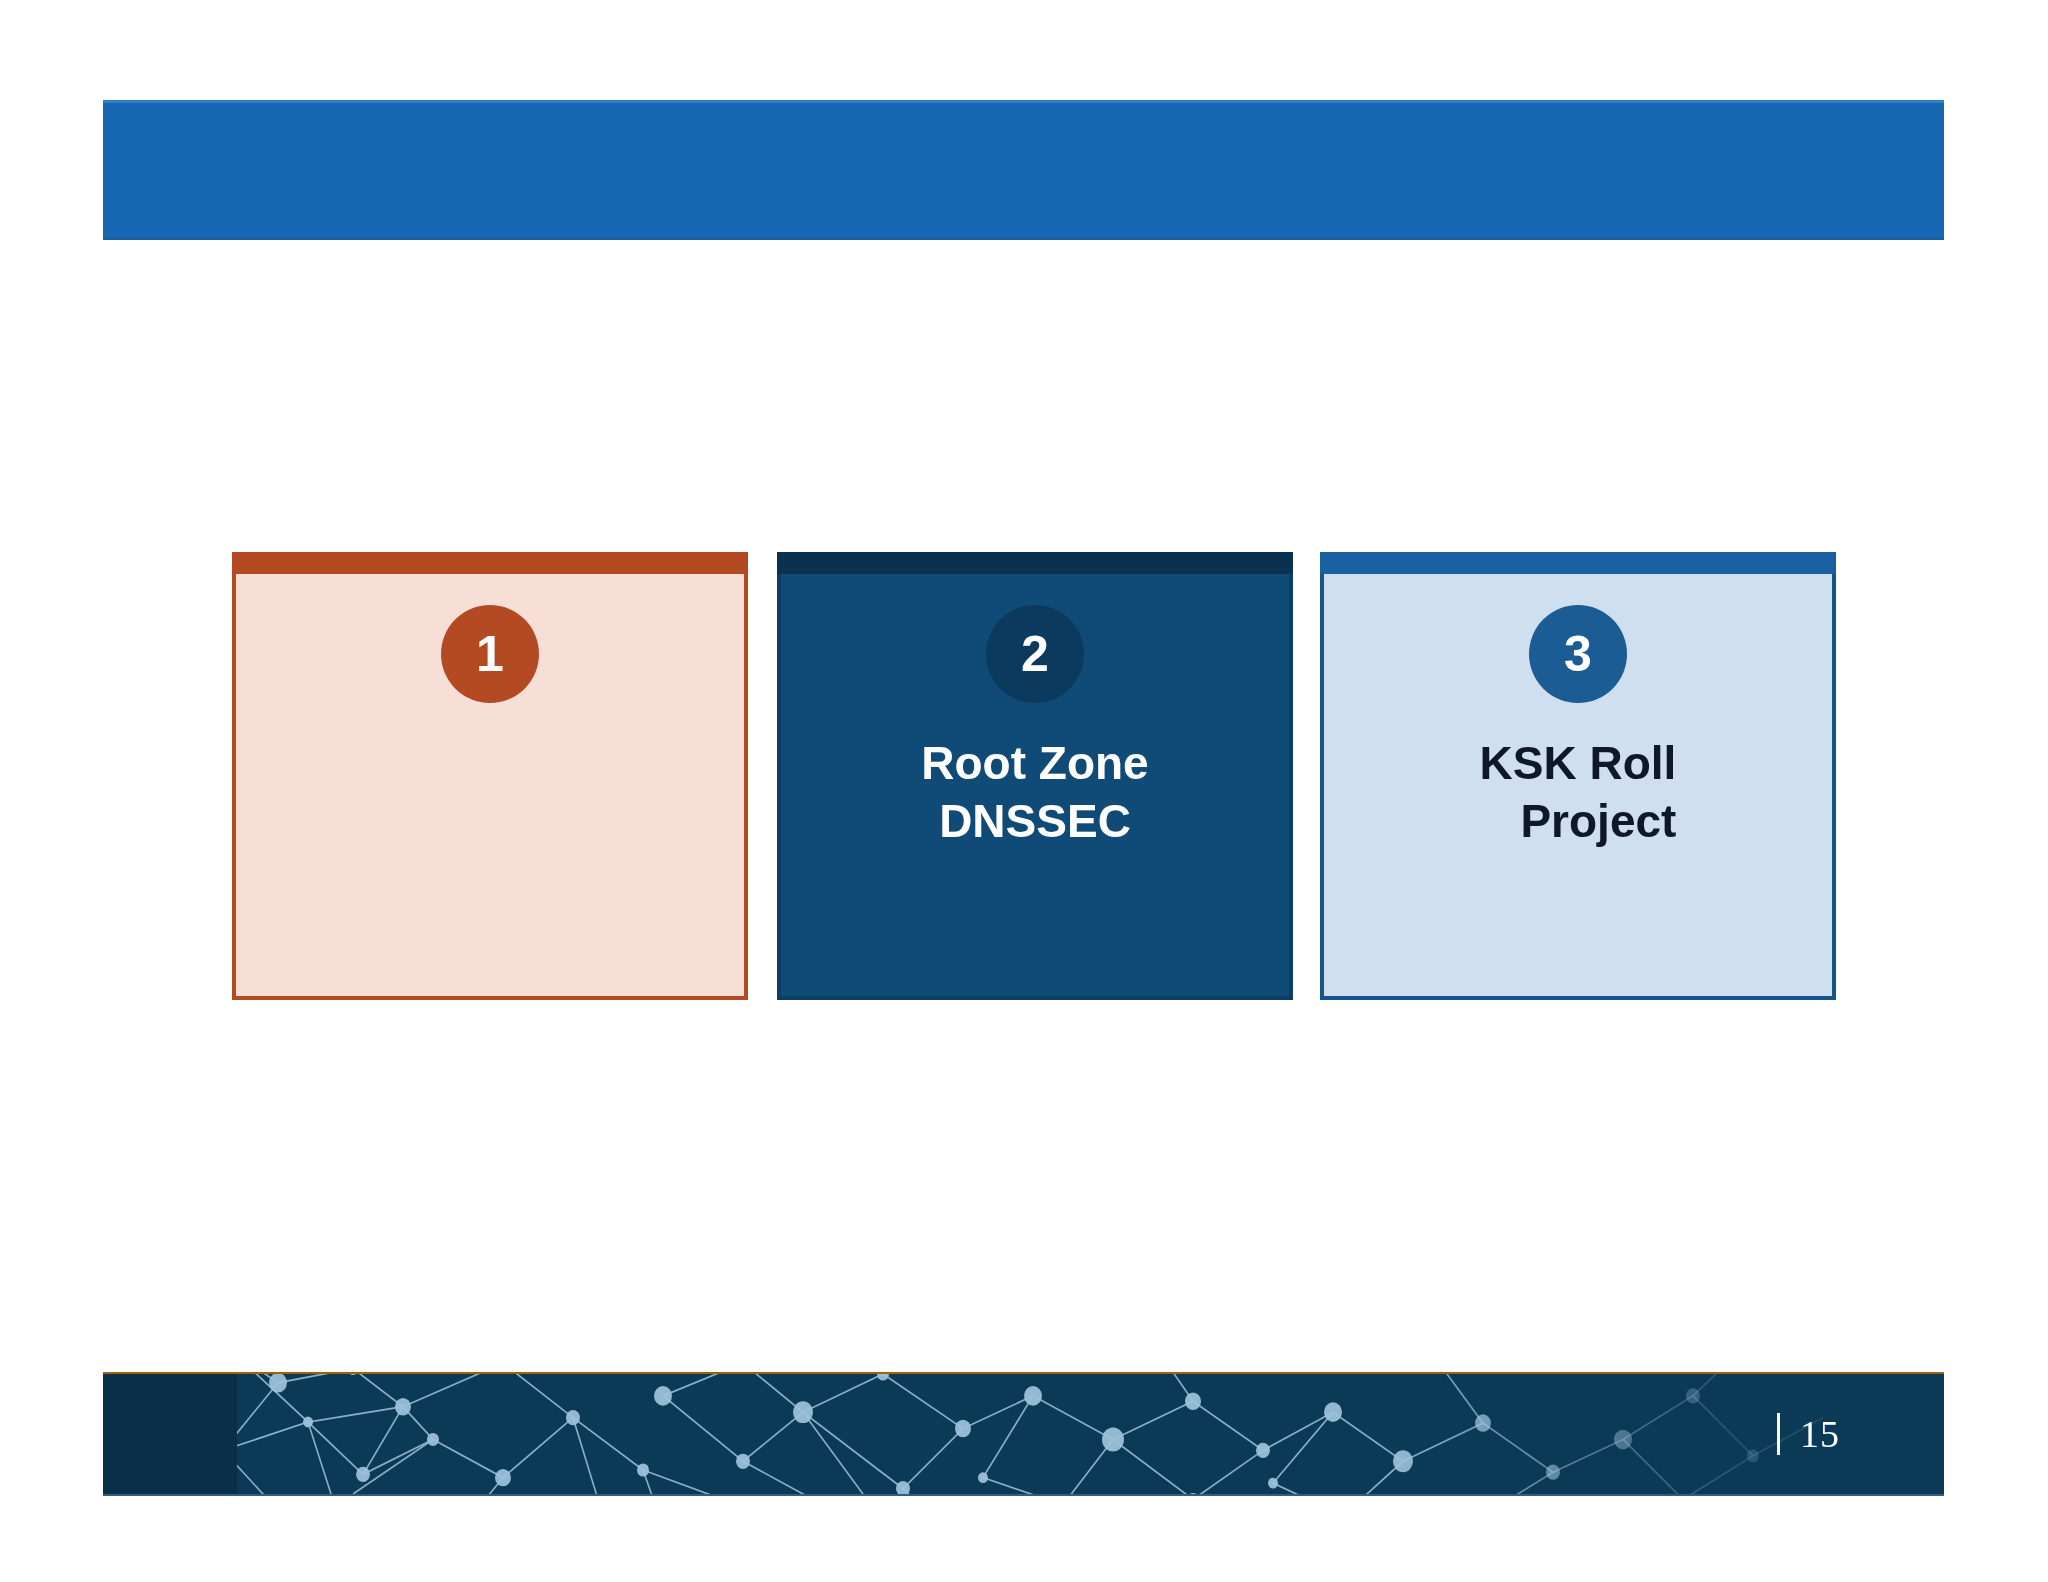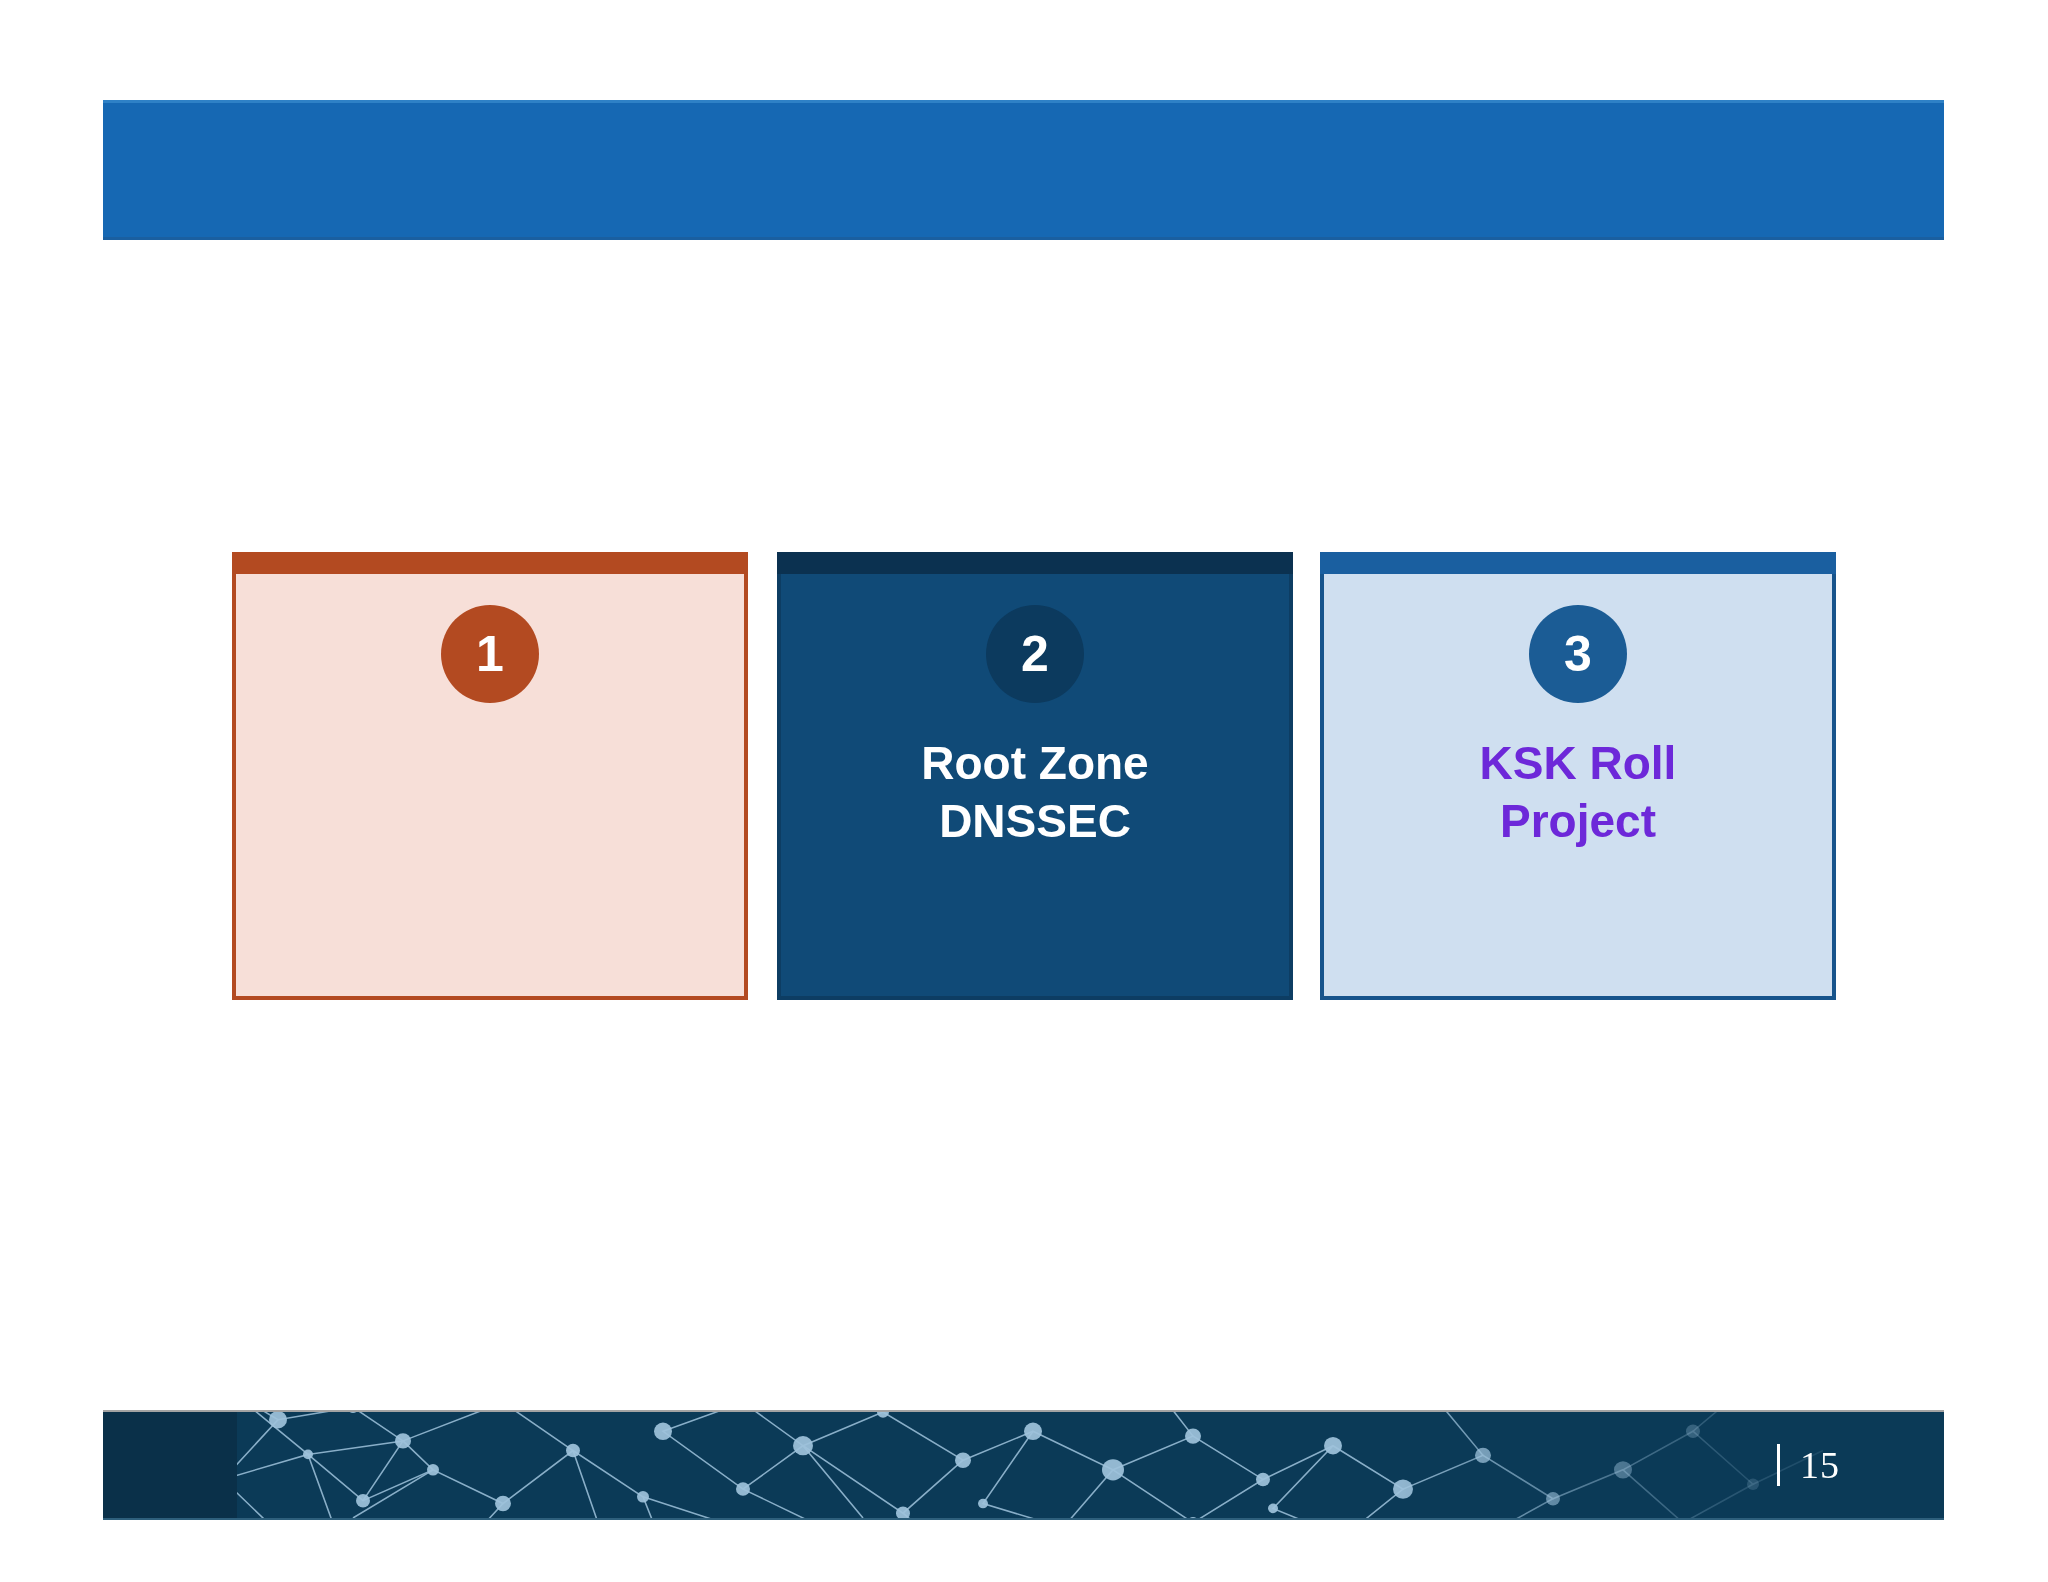--- a/index.html
+++ b/index.html
@@ -90,21 +90,21 @@
   
   .card-2 .card-frame { background: #104A77; border-color: #0D3D63; }
   .card-2 .card-topband { background: #0B3150; }
   .card-2 .badge { background: #0C3A5E; }
   .card-2 .card-title { color: #FFFFFF; }
 
   
   .card-3 .card-frame { background: #CFDFF0; border-color: #17548C; }
   .card-3 .card-topband { background: #1A5FA0; }
   .card-3 .badge { background: #1B5C95; }
-  .card-3 .card-title { color: #6d28d9; }
+  .card-3 .card-title { color: #0f172a; text-align: right; }
 
   .card-inner {
     position: relative;
     z-index: 2;
     width: 100%;
     height: 100%;
     display: flex;
     flex-direction: column;
     align-items: center;
     padding-top: 53px;
@@ -131,25 +131,25 @@
     font-weight: bold;
     line-height: 1.26;
     white-space: pre-line;
     padding: 0 14px;
   }
 
   
   .footer {
     position: absolute;
     left: 103px;
-    top: 1410px;
+    top: 1372px;
     width: 1841px;
-    height: 110px;
+    height: 124px;
     background: #0B3A57;
-    border-top: 2px solid #a3a3a3;
+    border-top: 2px solid #a16207;
     border-bottom: 2px solid #2E5F7C;
     overflow: hidden;
   }
   .footer-net {
     position: absolute;
     left: 0;
     top: 0;
     width: 100%;
     height: 100%;
   }

